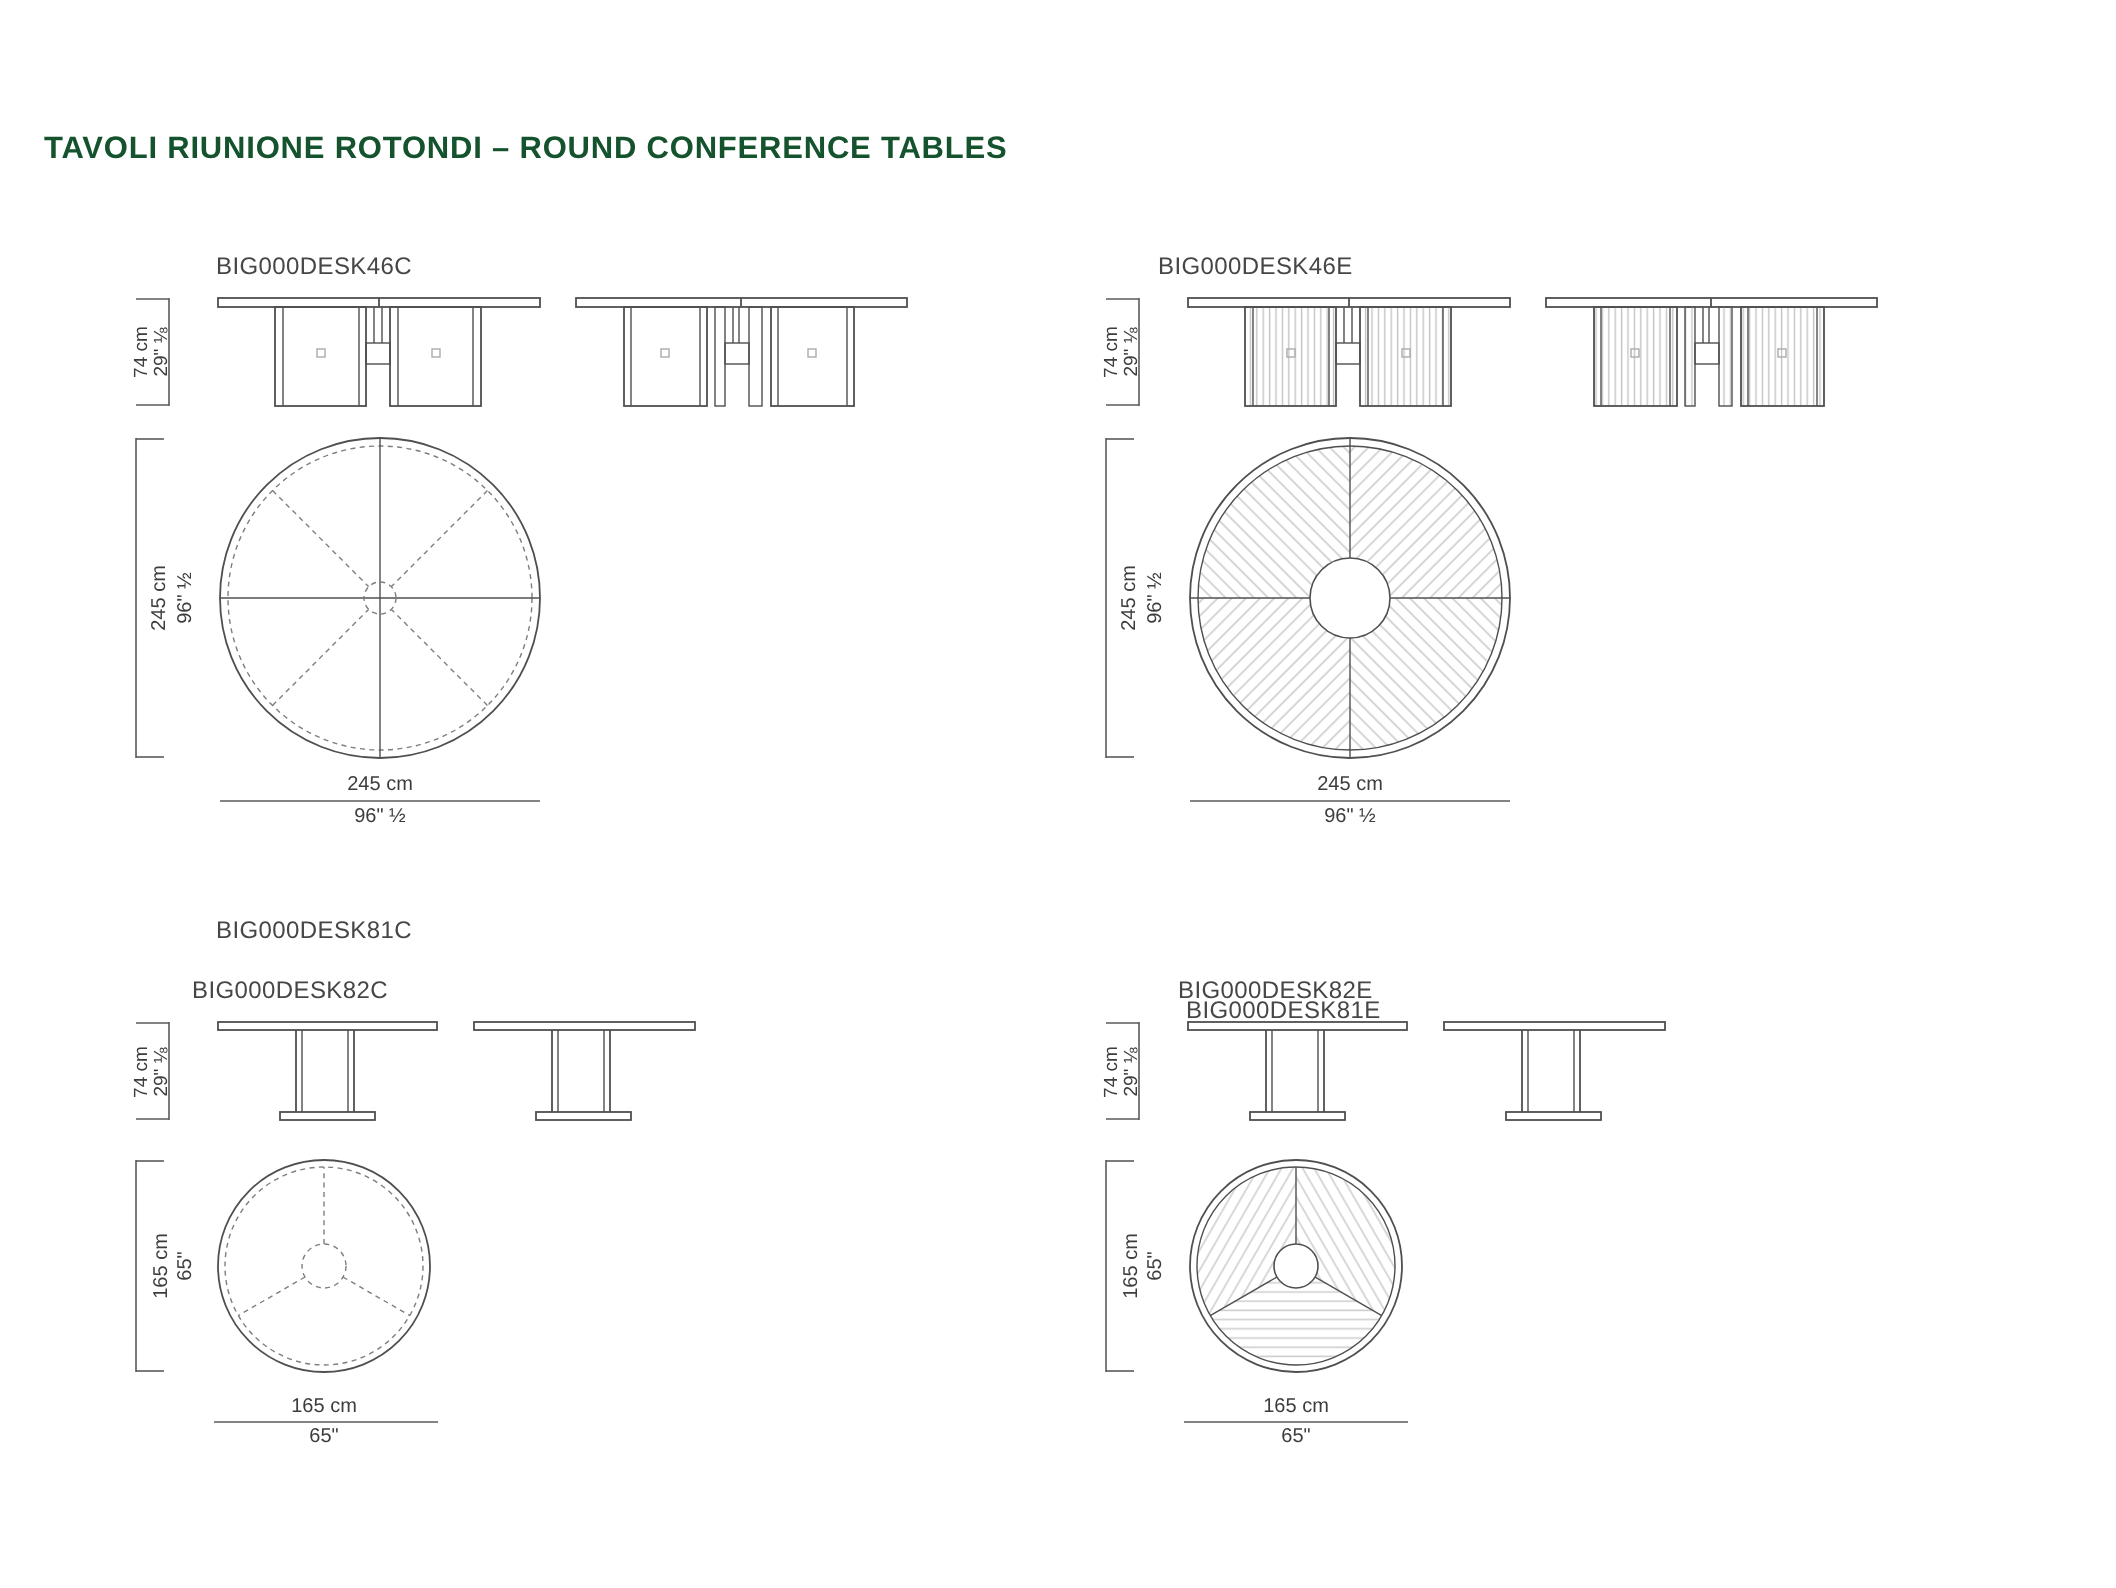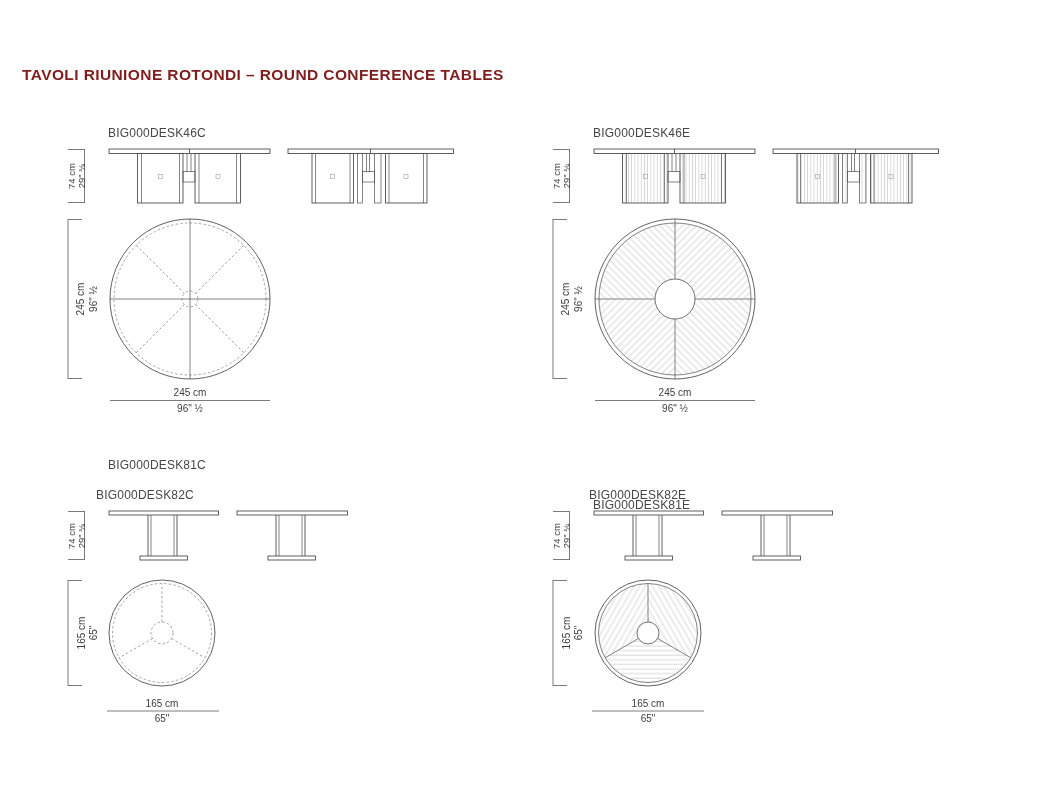--- a/index.html
+++ b/index.html
@@ -3,21 +3,21 @@
 <meta charset="utf-8">
 <style>
   html,body{margin:0;padding:0;background:#ffffff;}
   .page{
     position:relative;width:1058px;height:794px;background:#ffffff;
     font-family:"Liberation Sans",sans-serif;overflow:hidden;
   }
   .drawing{position:absolute;left:0;top:0;}
   .title{
     position:absolute;left:22px;top:66px;font-size:15.5px;font-weight:700;
-    letter-spacing:.4px;color:#7f1d1d;white-space:nowrap;
+    letter-spacing:.4px;color:#14532d;white-space:nowrap;
   }
   .code{position:absolute;font-size:12px;color:#464646;letter-spacing:.2px;white-space:nowrap;}
   .dim{position:absolute;font-size:10px;color:#3d3d3d;white-space:nowrap;}
   .dim.small{font-size:9.5px;}
   .vdim{transform:translate(-50%,-50%) rotate(-90deg);}
   .hdim{transform:translate(-50%,0);}
 </style>
 </head>
 <body>
 
@@ -222,21 +222,21 @@
         <line x1="553" y1="580.5" x2="567" y2="580.5"></line>
         <line x1="553" y1="685.5" x2="567" y2="685.5"></line>
         <line x1="592" y1="711" x2="704" y2="711"></line>
       </g>
     </g>
   </svg>
 
   <div class="title">TAVOLI RIUNIONE ROTONDI – ROUND CONFERENCE TABLES</div>
 
   <div class="code" style="left:108px;top:126px;">BIG000DESK46C</div>
-  <div class="code" style="left:593px;top:126px;">BIG000DESK46E</div>
+  <div class="code" style="left:579px;top:126px;">BIG000DESK46E</div>
   <div class="code" style="left:108px;top:458px;">BIG000DESK81C</div>
   <div class="code" style="left:96px;top:488px;">BIG000DESK82C</div>
   <div class="code" style="left:593px;top:498px;">BIG000DESK81E</div>
   <div class="code" style="left:589px;top:488px;">BIG000DESK82E</div>
 
   <div class="dim small vdim" style="left:70.5px;top:176px;">74 cm</div>
   <div class="dim small vdim" style="left:80.5px;top:176px;">29" ⅛</div>
   <div class="dim small vdim" style="left:555.5px;top:176px;">74 cm</div>
   <div class="dim small vdim" style="left:565.5px;top:176px;">29" ⅛</div>
   <div class="dim small vdim" style="left:70.5px;top:535.5px;">74 cm</div>

